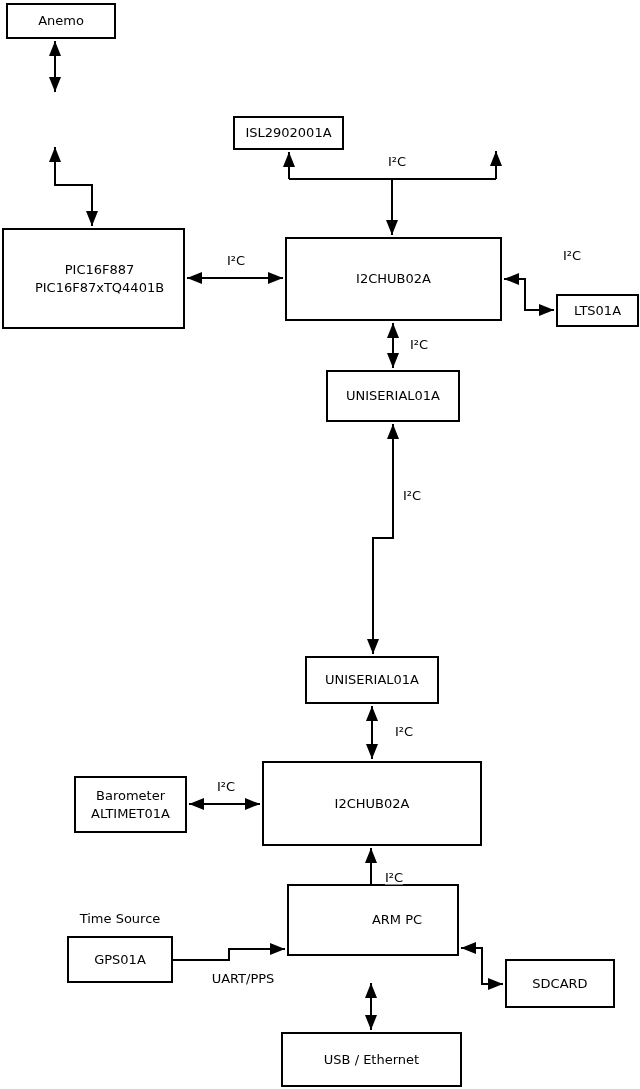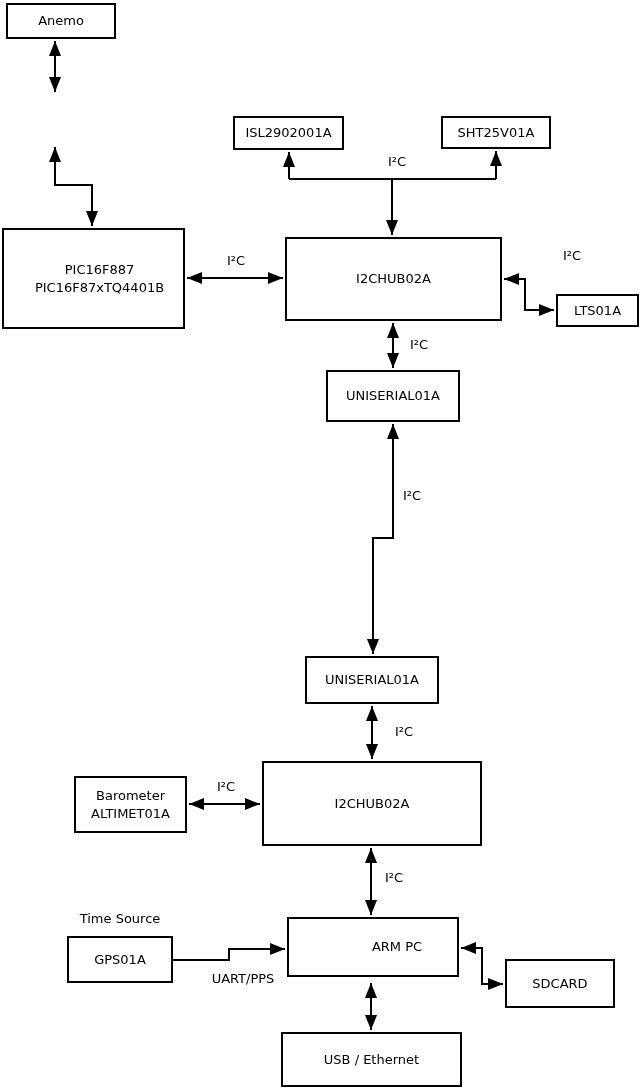--- a/index.html
+++ b/index.html
@@ -101,23 +101,20 @@
 
   <div class="node" style="left:2px; top:228px; width:183px; height:101px;padding-left:12px;">
     <span class="node-label">PIC16F887
 PIC16F87xTQ4401B</span>
   </div>
 
   <div class="node" style="left:233px; top:116px; width:111px; height:34px;">
     <span class="node-label">ISL2902001A</span>
   </div>
 
-  <div class="node" style="left:441px; top:116px; width:110px; height:33px;">
-    <span class="node-label">SHT25V01A</span>
-  </div>
 
   <div class="node" style="left:285px; top:237px; width:217px; height:84px;">
     <span class="node-label">I2CHUB02A</span>
   </div>
 
   <div class="node" style="left:556px; top:294px; width:83px; height:33px;">
     <span class="node-label">LTS01A</span>
   </div>
 
   <div class="node" style="left:326px; top:370px; width:134px; height:52px;">
@@ -130,21 +127,21 @@
 
   <div class="node" style="left:262px; top:761px; width:220px; height:85px;">
     <span class="node-label">I2CHUB02A</span>
   </div>
 
   <div class="node" style="left:74px; top:776px; width:113px; height:57px;">
     <span class="node-label">Barometer
 ALTIMET01A</span>
   </div>
 
-  <div class="node" style="left:287px; top:917px; width:172px; height:60px;padding-left:48px;">
+  <div class="node" style="left:287px; top:884px; width:172px; height:72px;padding-left:48px;">
     <span class="node-label">ARM PC</span>
   </div>
 
   <div class="node" style="left:67px; top:936px; width:106px; height:47px;">
     <span class="node-label">GPS01A</span>
   </div>
 
   <div class="node" style="left:505px; top:959px; width:110px; height:49px;">
     <span class="node-label">SDCARD</span>
   </div>

